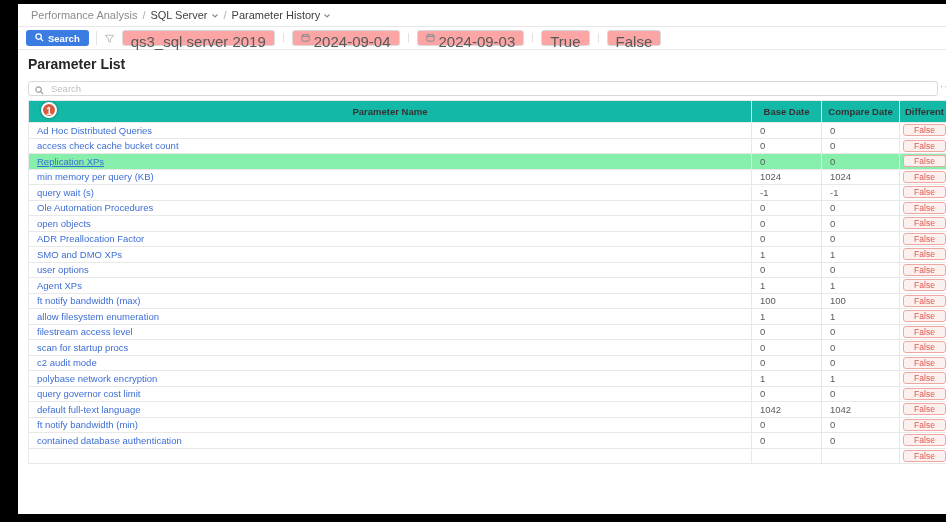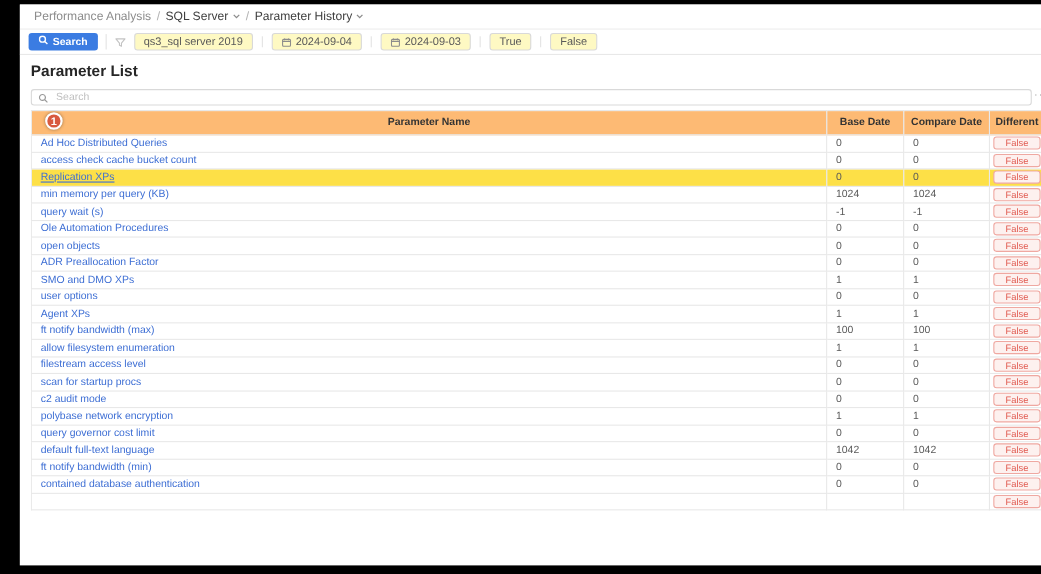--- a/index.html
+++ b/index.html
@@ -13,41 +13,41 @@
   .crumb.dark { color:#404040; }
   .crumb-sep { color:#b0b0b0; }
   .caret { display:inline-block; margin-left:3px; }
 
   
   .toolbar { height:23px; display:flex; align-items:center; padding-left:8px; border-bottom:1px solid #e8e8e8; background:#fff; gap:7px; }
   .search-btn { display:inline-flex; align-items:center; gap:4px; background:#3b7ce2; color:#fff; border:none; border-radius:3px; font-size:9.5px; font-weight:bold; padding:3px 9px; height:16px; cursor:pointer; font-family:"Liberation Sans", sans-serif; }
   .tb-divider { width:1px; height:14px; background:#e3e3e3; }
   .chip-divider { width:1px; height:10px; background:#e3e3e3; margin:0 1px; }
   .chips { display:flex; align-items:center; gap:7px; }
-  .chip { display:inline-flex; align-items:center; gap:4px; border:1px solid #d9d9d9; border-radius:3px; background:#fef9c3; font-size:10px; color:#595959; padding:2px 8px; height:16px; white-space:nowrap; }
+  .chip { display:inline-flex; align-items:flex-start; gap:4px; border:1px solid #d9d9d9; border-radius:3px; background:#fca5a5; font-size:15px; color:#595959; padding:2px 8px; height:16px; white-space:nowrap; }
 
   
   .content { padding:6px 10px 0 10px; }
   .section-title { font-size:14px; font-weight:bold; color:#262626; }
   .search-row { display:flex; align-items:center; margin-top:6px; }
   .search-box { position:relative; flex:0 0 910px; }
   .search-input { width:910px; height:15px; border:1px solid #d9d9d9; border-radius:3px; font-size:9.5px; color:#595959; padding:0 6px 0 22px; outline:none; font-family:"Liberation Sans", sans-serif; }
   .search-input::placeholder { color:#bfbfbf; }
   .search-glyph { position:absolute; left:7px; top:3px; }
   .more-btn { margin-left:auto; color:#9a9a9a; font-size:10px; letter-spacing:1px; background:none; border:none; cursor:pointer; line-height:10px; padding:0 2px; }
 
   
   .table-wrap { position:relative; margin-top:4px; width:921px; height:424px; overflow:hidden; }
   table { border-collapse:collapse; width:921px; table-layout:fixed; }
   th, td { border:1px solid #e8e8e8; font-size:9.5px; }
-  thead th { background:#fdba74; color:#333; font-weight:bold; height:22px; text-align:center; }
+  thead th { background:#14b8a6; color:#333; font-weight:bold; height:22px; text-align:center; }
   tbody td { height:15.5px; color:#595959; padding:0 0 0 8px; }
   td.name-cell a { color:#3d6ed4; text-decoration:none;text-align:center; }
   td.badge-cell { text-align:center; padding:0; }
-  tr.highlighted td { background:#fde047;margin-left:26px; }
+  tr.highlighted td { background:#86efac;margin-left:26px; }
   tr.highlighted td.name-cell a { text-decoration:underline; }
   .badge { display:inline-block; font-size:8.5px; color:#e0584e; background:#fdf1ef; border:1px solid #efa8a1; border-radius:3px; padding:0 10px; line-height:10px; height:12px; vertical-align:middle; }
   .marker { position:absolute; left:13px; top:2px; width:16px; height:16px; border-radius:50%; background:#d85a40; border:2px solid #fff; box-shadow:0 0 3px rgba(0,0,0,.4); color:#fff; font-size:10px; font-weight:bold; text-align:center; line-height:16px; z-index:5; }
 </style>
 </head>
 <body>
 
 <div class="screen">
 
   <div class="breadcrumb-bar">

